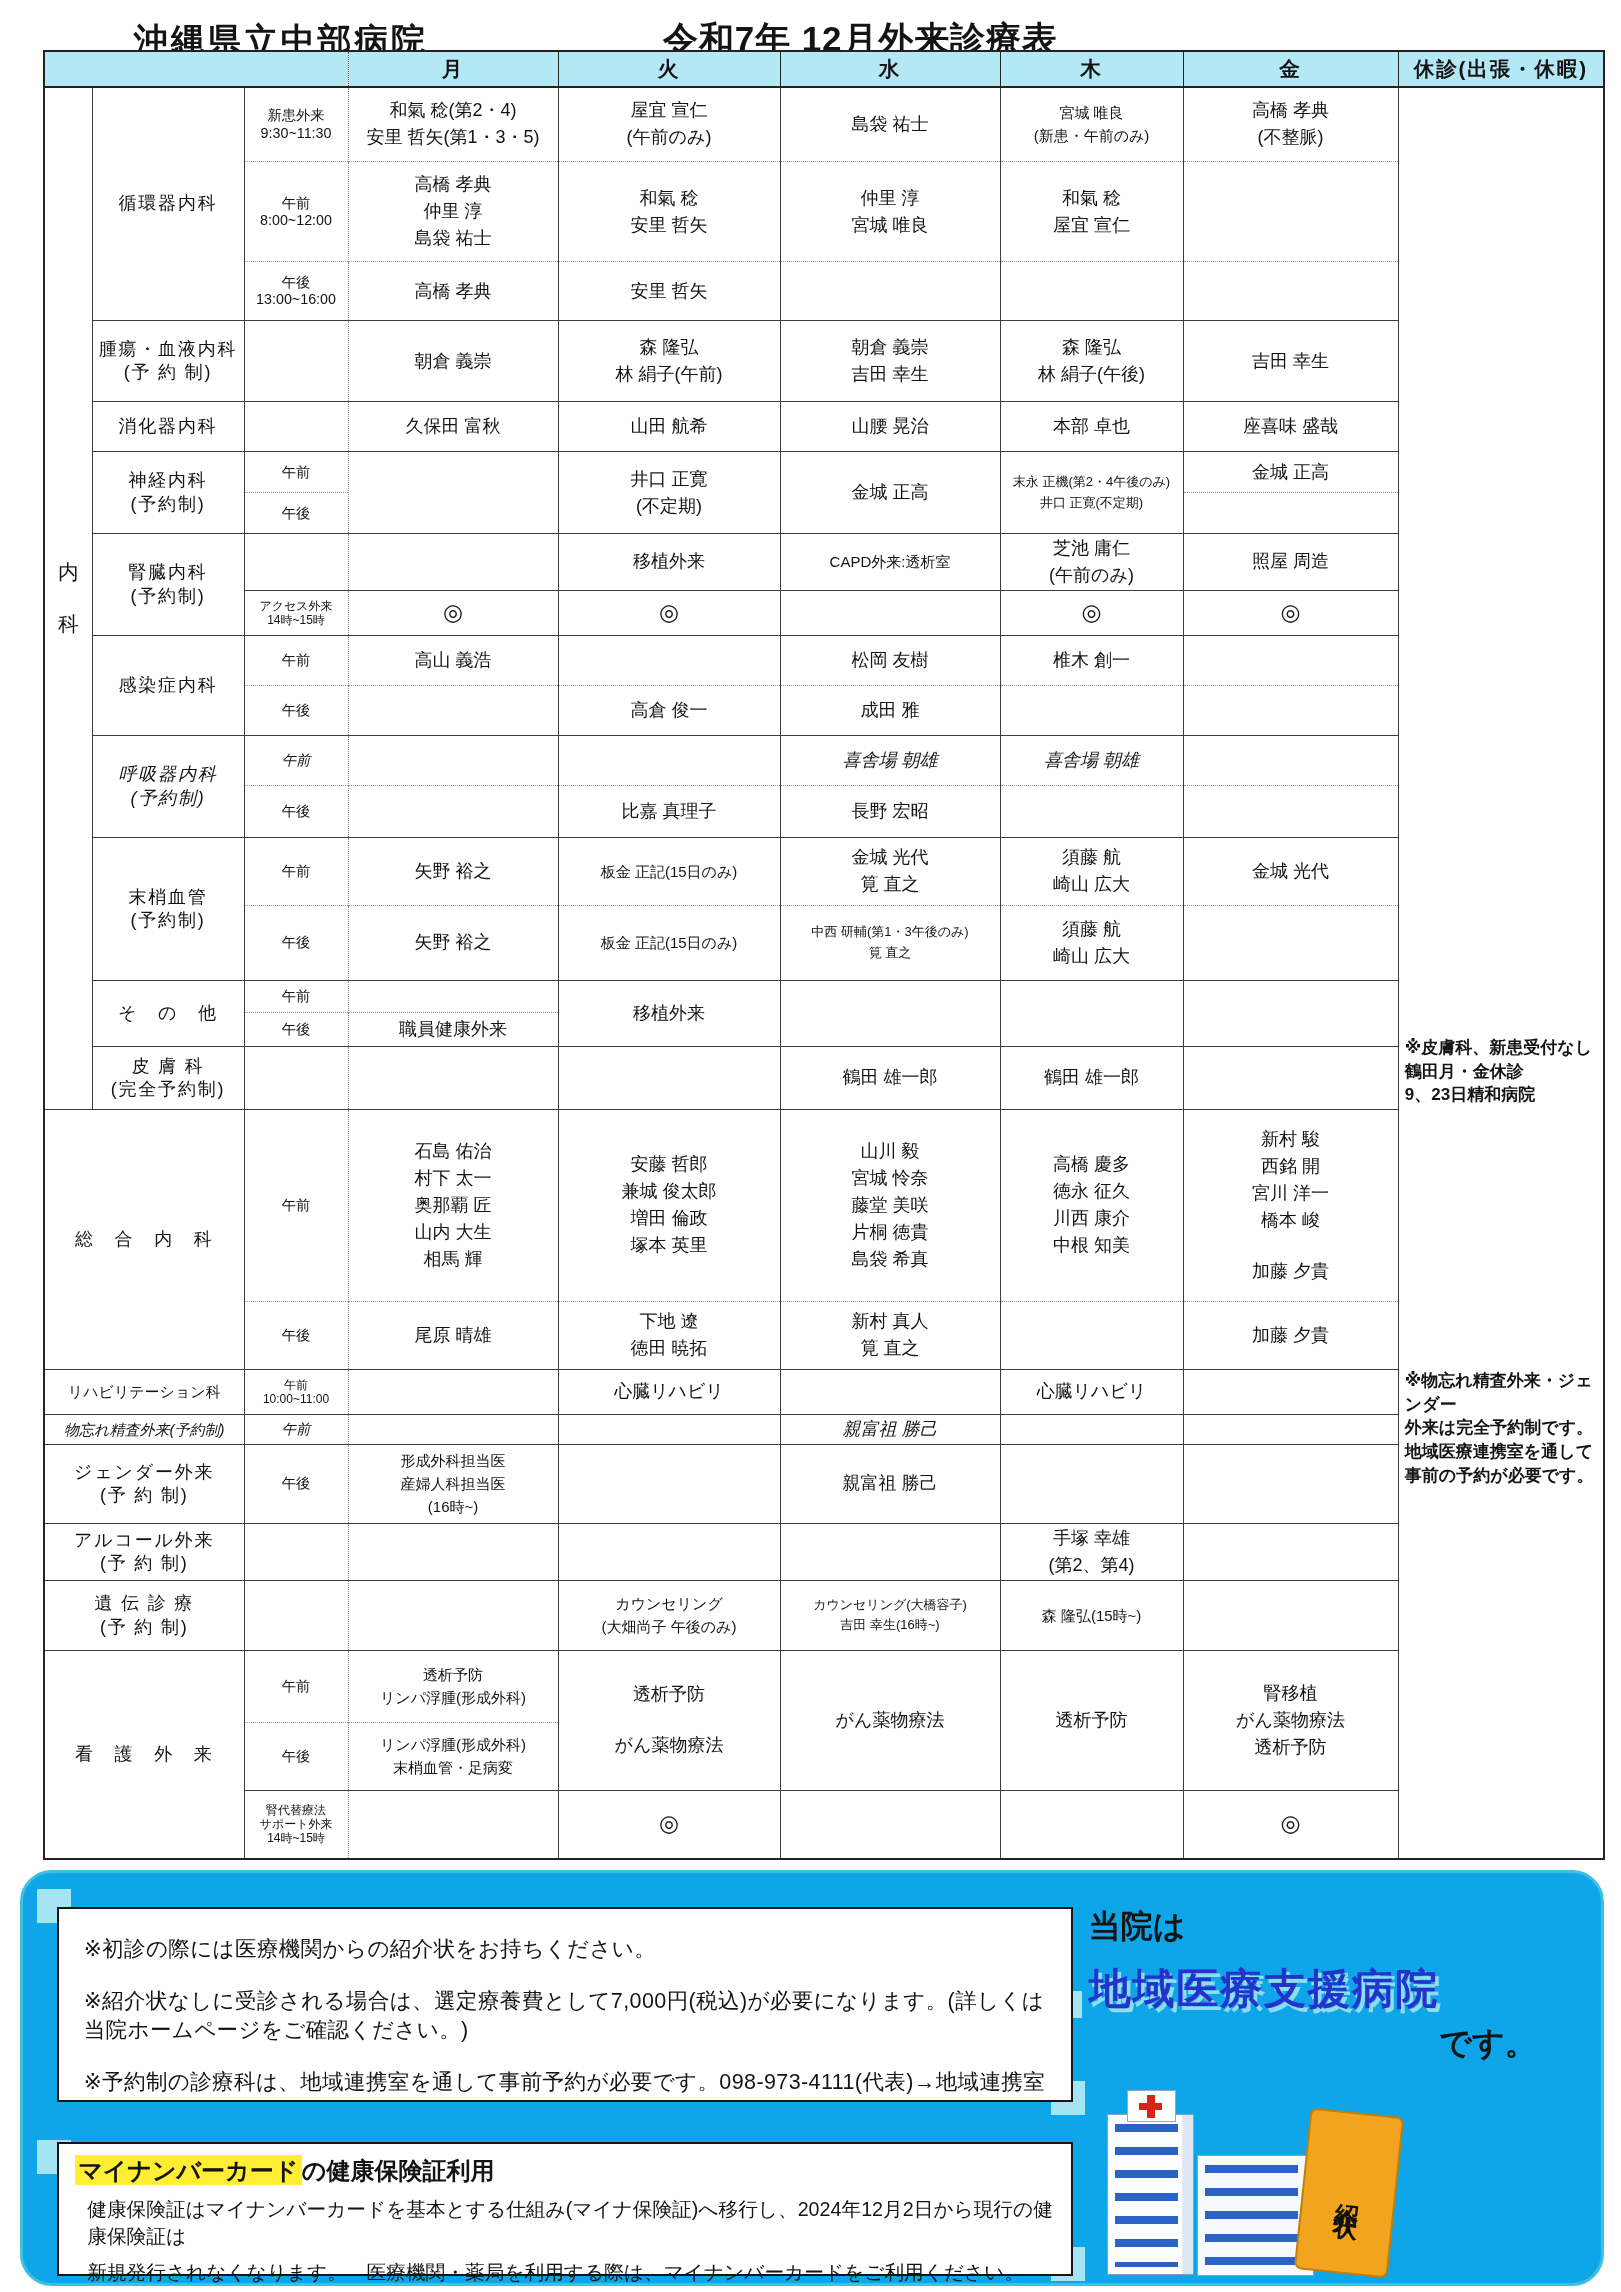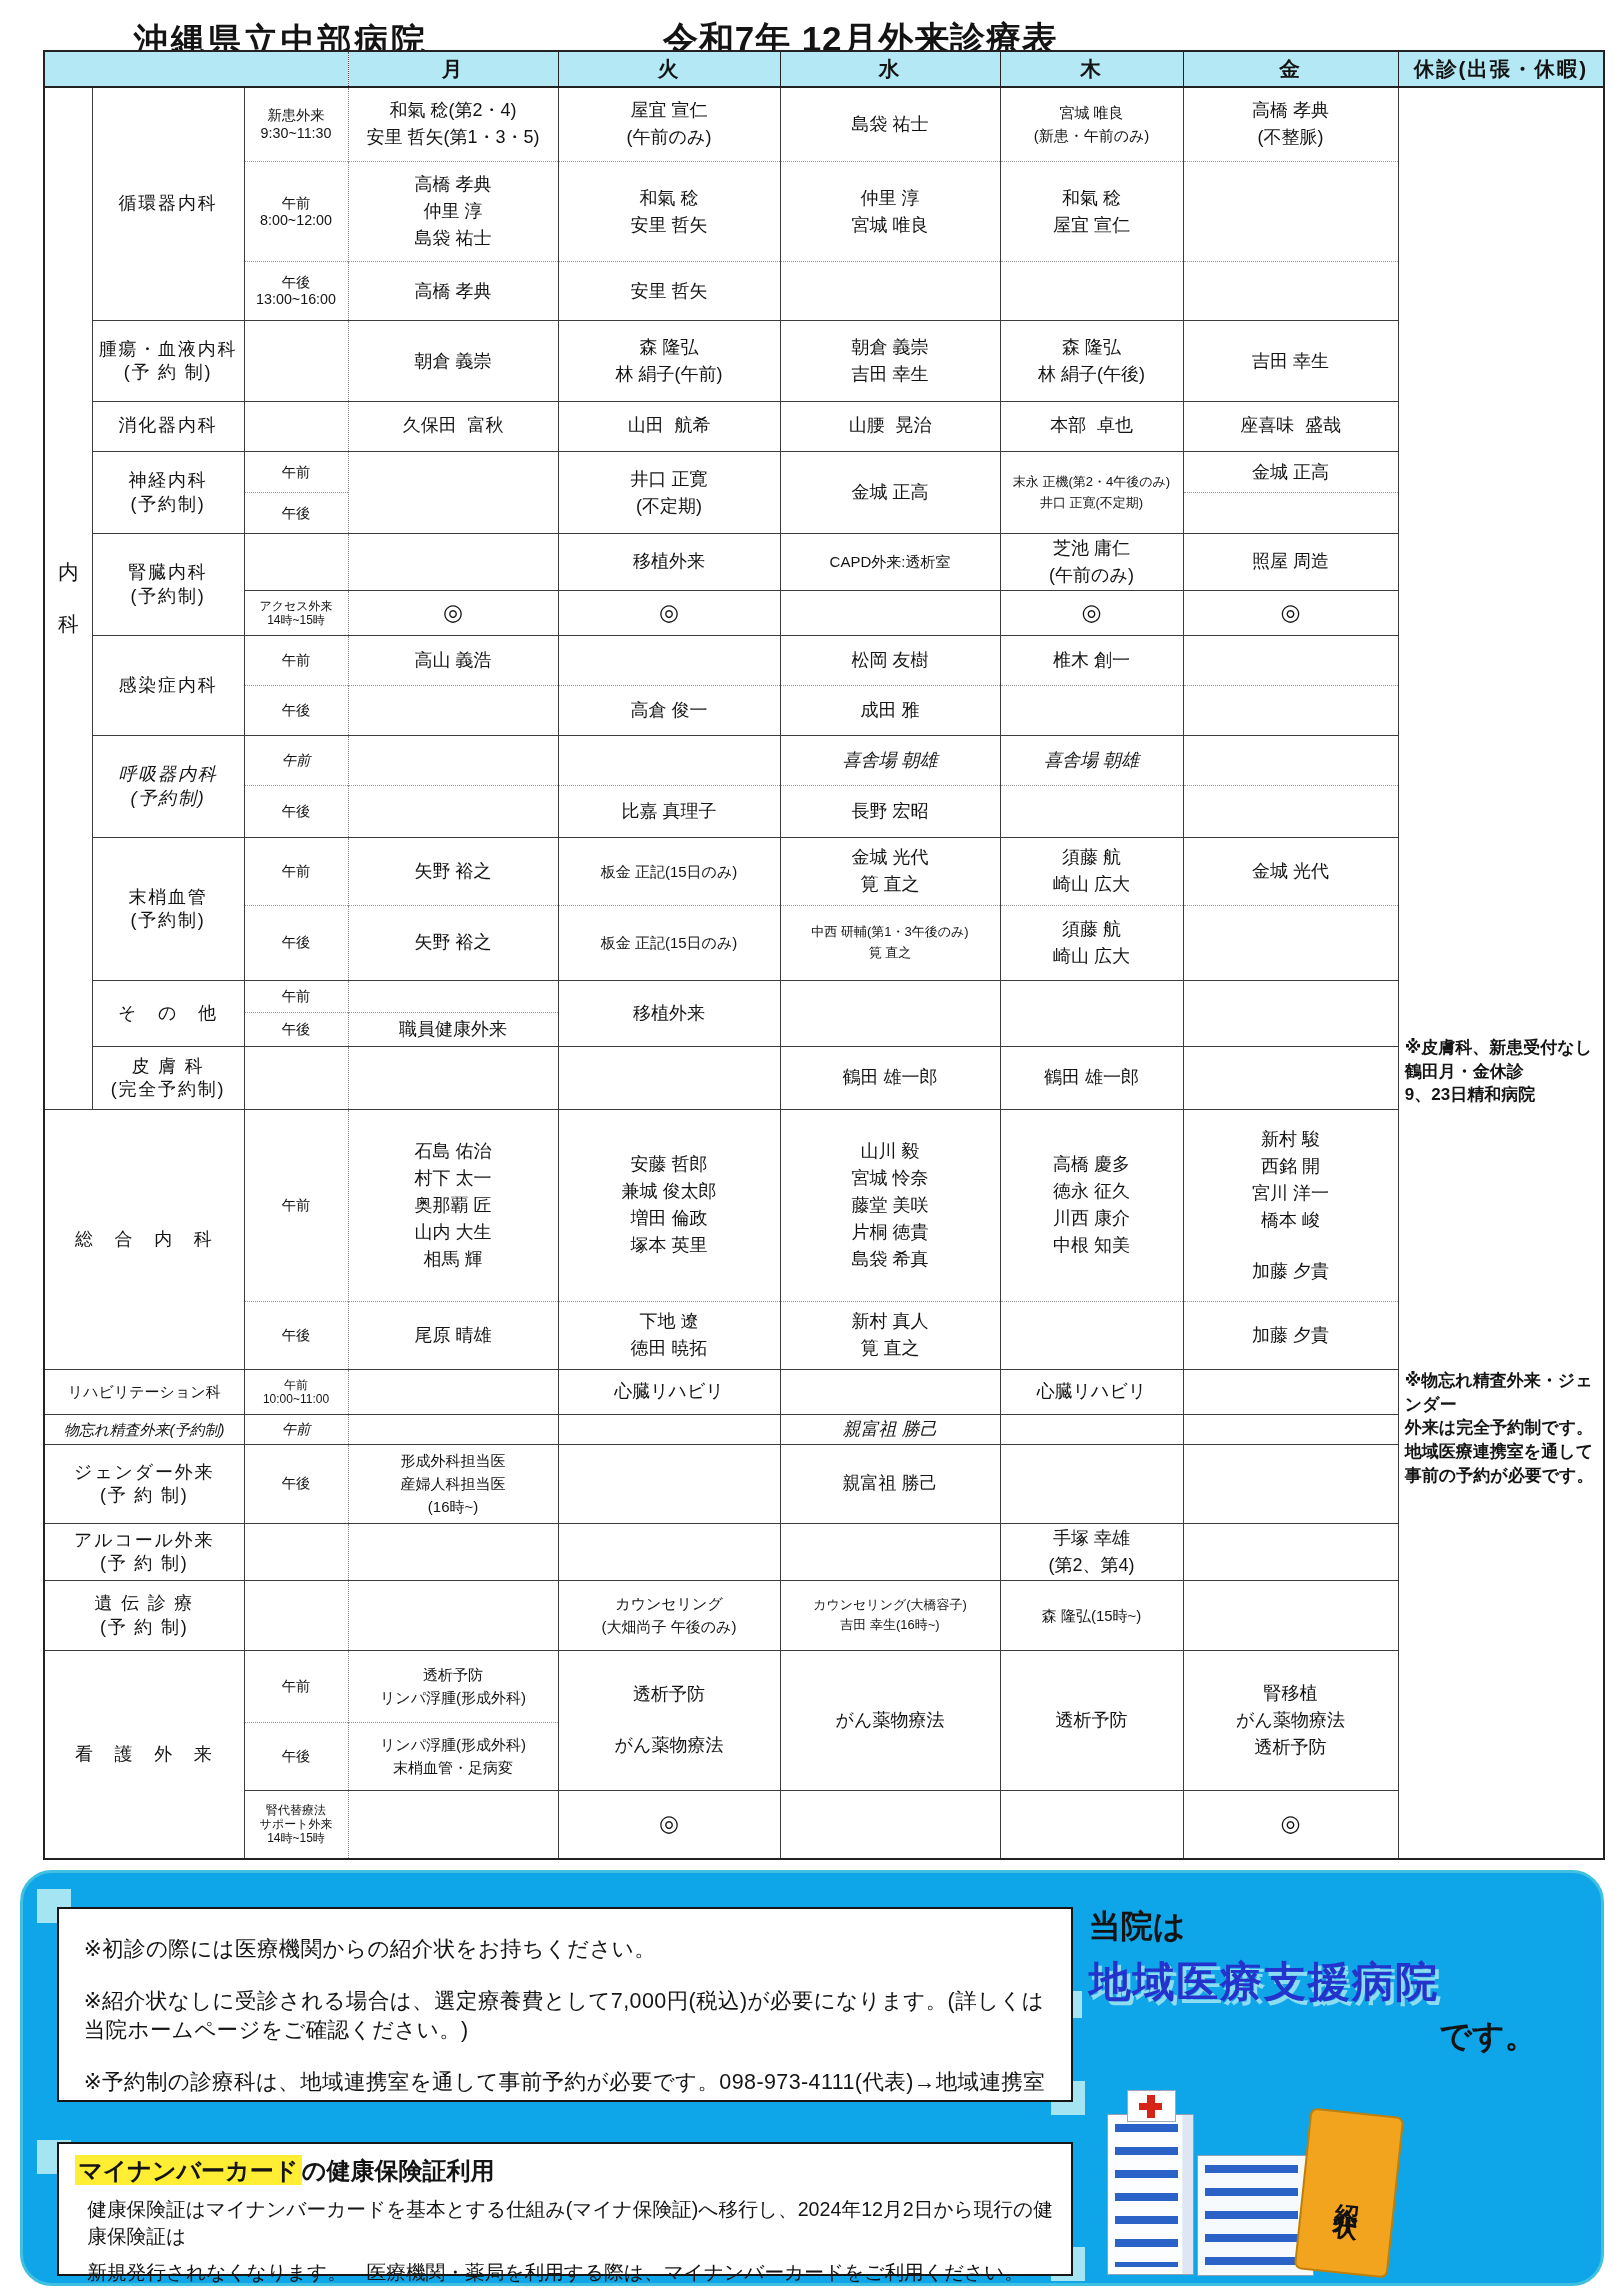--- a/index.html
+++ b/index.html
@@ -40,21 +40,21 @@
   .deco{position:absolute;background:#a5e5f3;z-index:0}
   .note-box{position:absolute;background:#fff;border:2.7px solid #161616;z-index:1}
   .box1{left:34px;top:34px;width:1016px;height:195px;padding:25px 7.2px 0 25px;box-sizing:border-box}
   .box1 p{margin:0 0 23px 0;font-size:21.5px;letter-spacing:0.4px}
   .box2{left:34px;top:269px;width:1016px;height:134px;padding:10.7px 7.2px 0 16px;box-sizing:border-box}
   .box2-title{font-size:24px;font-weight:bold;margin-bottom:9px}
   .box2-title .hl{background:#ffee33;padding:1.8px 3.6px}
   .box2 p{margin:0 0 9px 0;font-size:19.7px;padding-left:12.5px}
   .facility{position:absolute;left:1066px;top:32px;width:502px;z-index:1}
   .facility-label{font-size:32px;font-weight:bold}
-  .facility-name{font-size:42px;font-weight:bold;color:#2433cc;letter-spacing:1.8px;margin-top:5px;
+  .facility-name{font-size:42px;font-weight:bold;color:#2433cc;letter-spacing:1.8px;margin-top:12px;
        text-shadow:3.6px 3.6px 0 #8edcf0}
   .facility-suffix{font-size:32px;font-weight:bold;text-align:right;margin:5.4px 54px 0 0}
   .hosp-illust{position:absolute;left:1075px;top:210px;width:304px;height:193px;z-index:1}
   .bldg1{position:absolute;left:9px;top:31px;width:85px;height:159px;background:#fcfdff;
        border:1.8px solid #8fa0b5;box-shadow:inset -10.7px 0 0 #dde6f2}
   .bldg1 .win,.bldg2 .win{position:absolute;left:7.2px;right:14.3px;top:9px;bottom:7.2px;
        background:repeating-linear-gradient(to bottom,#2a62c8 0 8px,transparent 8px 23px)}
   .crossbox{position:absolute;left:29px;top:7.2px;width:47px;height:30px;background:#fff;border:1.8px solid #9aa8bb}
   .cross-v{position:absolute;left:19.7px;top:3.6px;width:7.2px;height:23px;background:#d62418}
   .cross-h{position:absolute;left:11.6px;top:11.6px;width:23px;height:7.2px;background:#d62418}
@@ -203,21 +203,21 @@
           <div class="line">吉田 幸生</div>
         </td>
         <td class="day thu">
           <div class="line">森 隆弘</div>
           <div class="line">林 絹子(午後)</div>
         </td>
         <td class="day fri">
           <div class="line">吉田 幸生</div>
         </td>
       </tr>
-      <tr class="rs" style="height: 50px; font-family: Liberation Mono, monospace;">
+      <tr class="rs" style="height: 50px;">
         <td class="dept">
           <div class="line">消化器内科</div>
         </td>
         <td class="time">
           <div class="line"></div>
         </td>
         <td class="day mon">
           <div class="line">久保田 富秋</div>
         </td>
         <td class="day tue">

